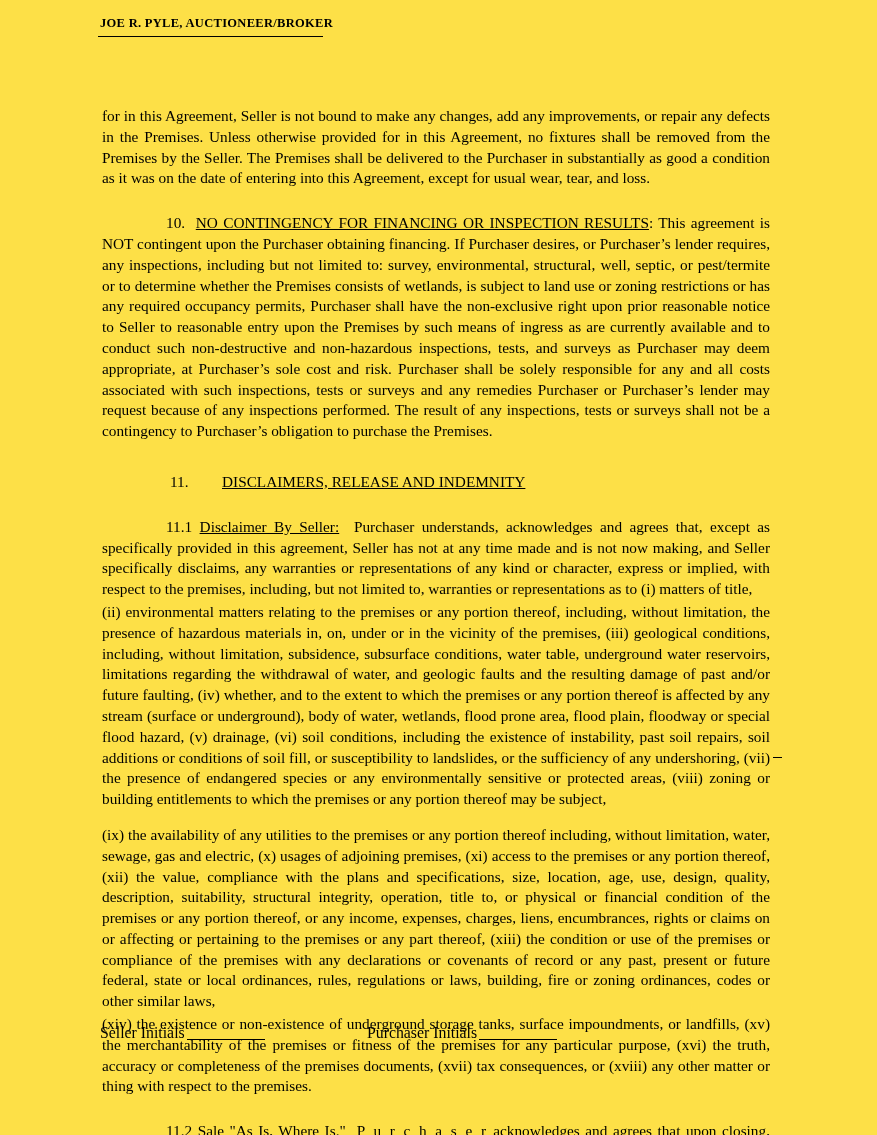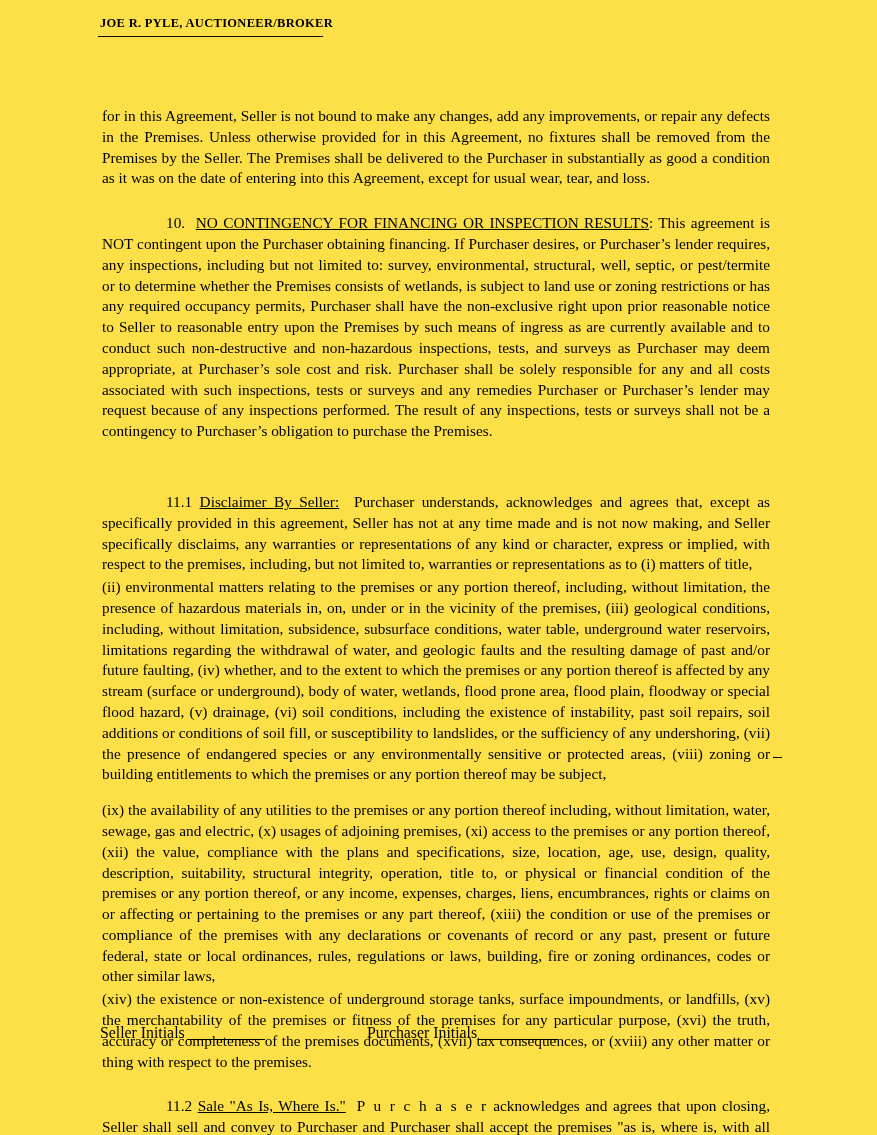--- a/index.html
+++ b/index.html
@@ -113,20 +113,21 @@
   <div class="body-wrap">
 
     <p>for in this Agreement, Seller is not bound to make any changes, add any improvements, or repair any defects in the Premises. Unless otherwise provided for in this Agreement, no fixtures shall be removed from the Premises by the Seller.  The Premises shall be delivered to the Purchaser in substantially as good a condition as it was on the date of entering into this Agreement, except for usual wear, tear, and loss.</p>
 
     <div class="gap-md"></div>
 
     <p><span class="num-lead">10.</span><span>&nbsp;&nbsp;</span><span class="u">NO CONTINGENCY FOR FINANCING OR INSPECTION RESULTS</span><span>:</span> <span>This agreement is NOT contingent upon the Purchaser obtaining financing. If Purchaser desires, or Purchaser’s lender requires, any inspections, including but not limited to: survey, environmental, structural, well, septic, or pest/termite or to determine whether the Premises consists of wetlands, is subject to land use or zoning restrictions or has any required occupancy permits, Purchaser shall have the non-exclusive right upon prior reasonable notice to Seller to reasonable entry upon the Premises by such means of ingress as are currently available and to conduct such non-destructive and non-hazardous inspections, tests, and surveys as Purchaser may deem appropriate, at Purchaser’s sole cost and risk. Purchaser shall be solely responsible for any and all costs associated with such inspections, tests or surveys and any remedies Purchaser or Purchaser’s lender may request because of any inspections performed. The result of any inspections, tests or surveys shall not be a contingency to Purchaser’s obligation to purchase the Premises.</span></p>
 
     <div class="gap-lg"></div>
 
+    <p class="sect-head"><span class="n">11.</span><span class="u">DISCLAIMERS, RELEASE AND INDEMNITY</span></p>
 
     <div class="gap-md"></div>
 
     <p><span class="num-lead">11.1</span> <span class="u">Disclaimer By Seller:</span>&nbsp; <span>Purchaser understands, acknowledges and agrees that, except as specifically provided in this agreement, Seller has not at any time made and is not now making, and Seller specifically disclaims, any warranties or representations of any kind or character, express or implied, with respect to the premises, including, but not limited to, warranties or representations as to (i) matters of title,</span></p>
 
     <p>(ii) environmental matters relating to the premises or any portion thereof, including, without limitation, the presence of hazardous materials in, on, under or in the vicinity of the premises, (iii) geological conditions, including, without limitation, subsidence, subsurface conditions, water table, underground water reservoirs, limitations regarding the withdrawal of water, and geologic faults and the resulting damage of past and/or future faulting, (iv) whether, and to the extent to which the premises or any portion thereof is affected by any stream (surface or underground), body of water, wetlands, flood prone area, flood plain, floodway or special flood hazard, (v) drainage, (vi) soil conditions, including the existence of instability, past soil repairs, soil additions or conditions of soil fill, or susceptibility to landslides, or the sufficiency of any undershoring, (vii) the presence of endangered species or any environmentally sensitive or protected areas, (viii) zoning or building entitlements to which the premises or any portion thereof may be subject,</p>
 
     <div class="gap-sm"></div>
 
     <p>(ix) the availability of any utilities to the premises or any portion thereof including, without limitation, water, sewage, gas and electric, (x) usages of adjoining premises,  (xi) access to the  premises  or  any  portion  thereof, (xii) the value, compliance with the plans and specifications, size, location, age, use, design, quality, description, suitability, structural integrity, operation, title to, or physical or financial condition of the premises or any portion thereof, or any income, expenses, charges, liens, encumbrances, rights or claims on or affecting or pertaining to the premises or any part thereof, (xiii) the condition or use of the premises or compliance of the premises with any declarations or covenants of record or any past, present or future federal, state or local ordinances, rules, regulations or laws, building, fire or zoning ordinances, codes or other similar laws,</p>

